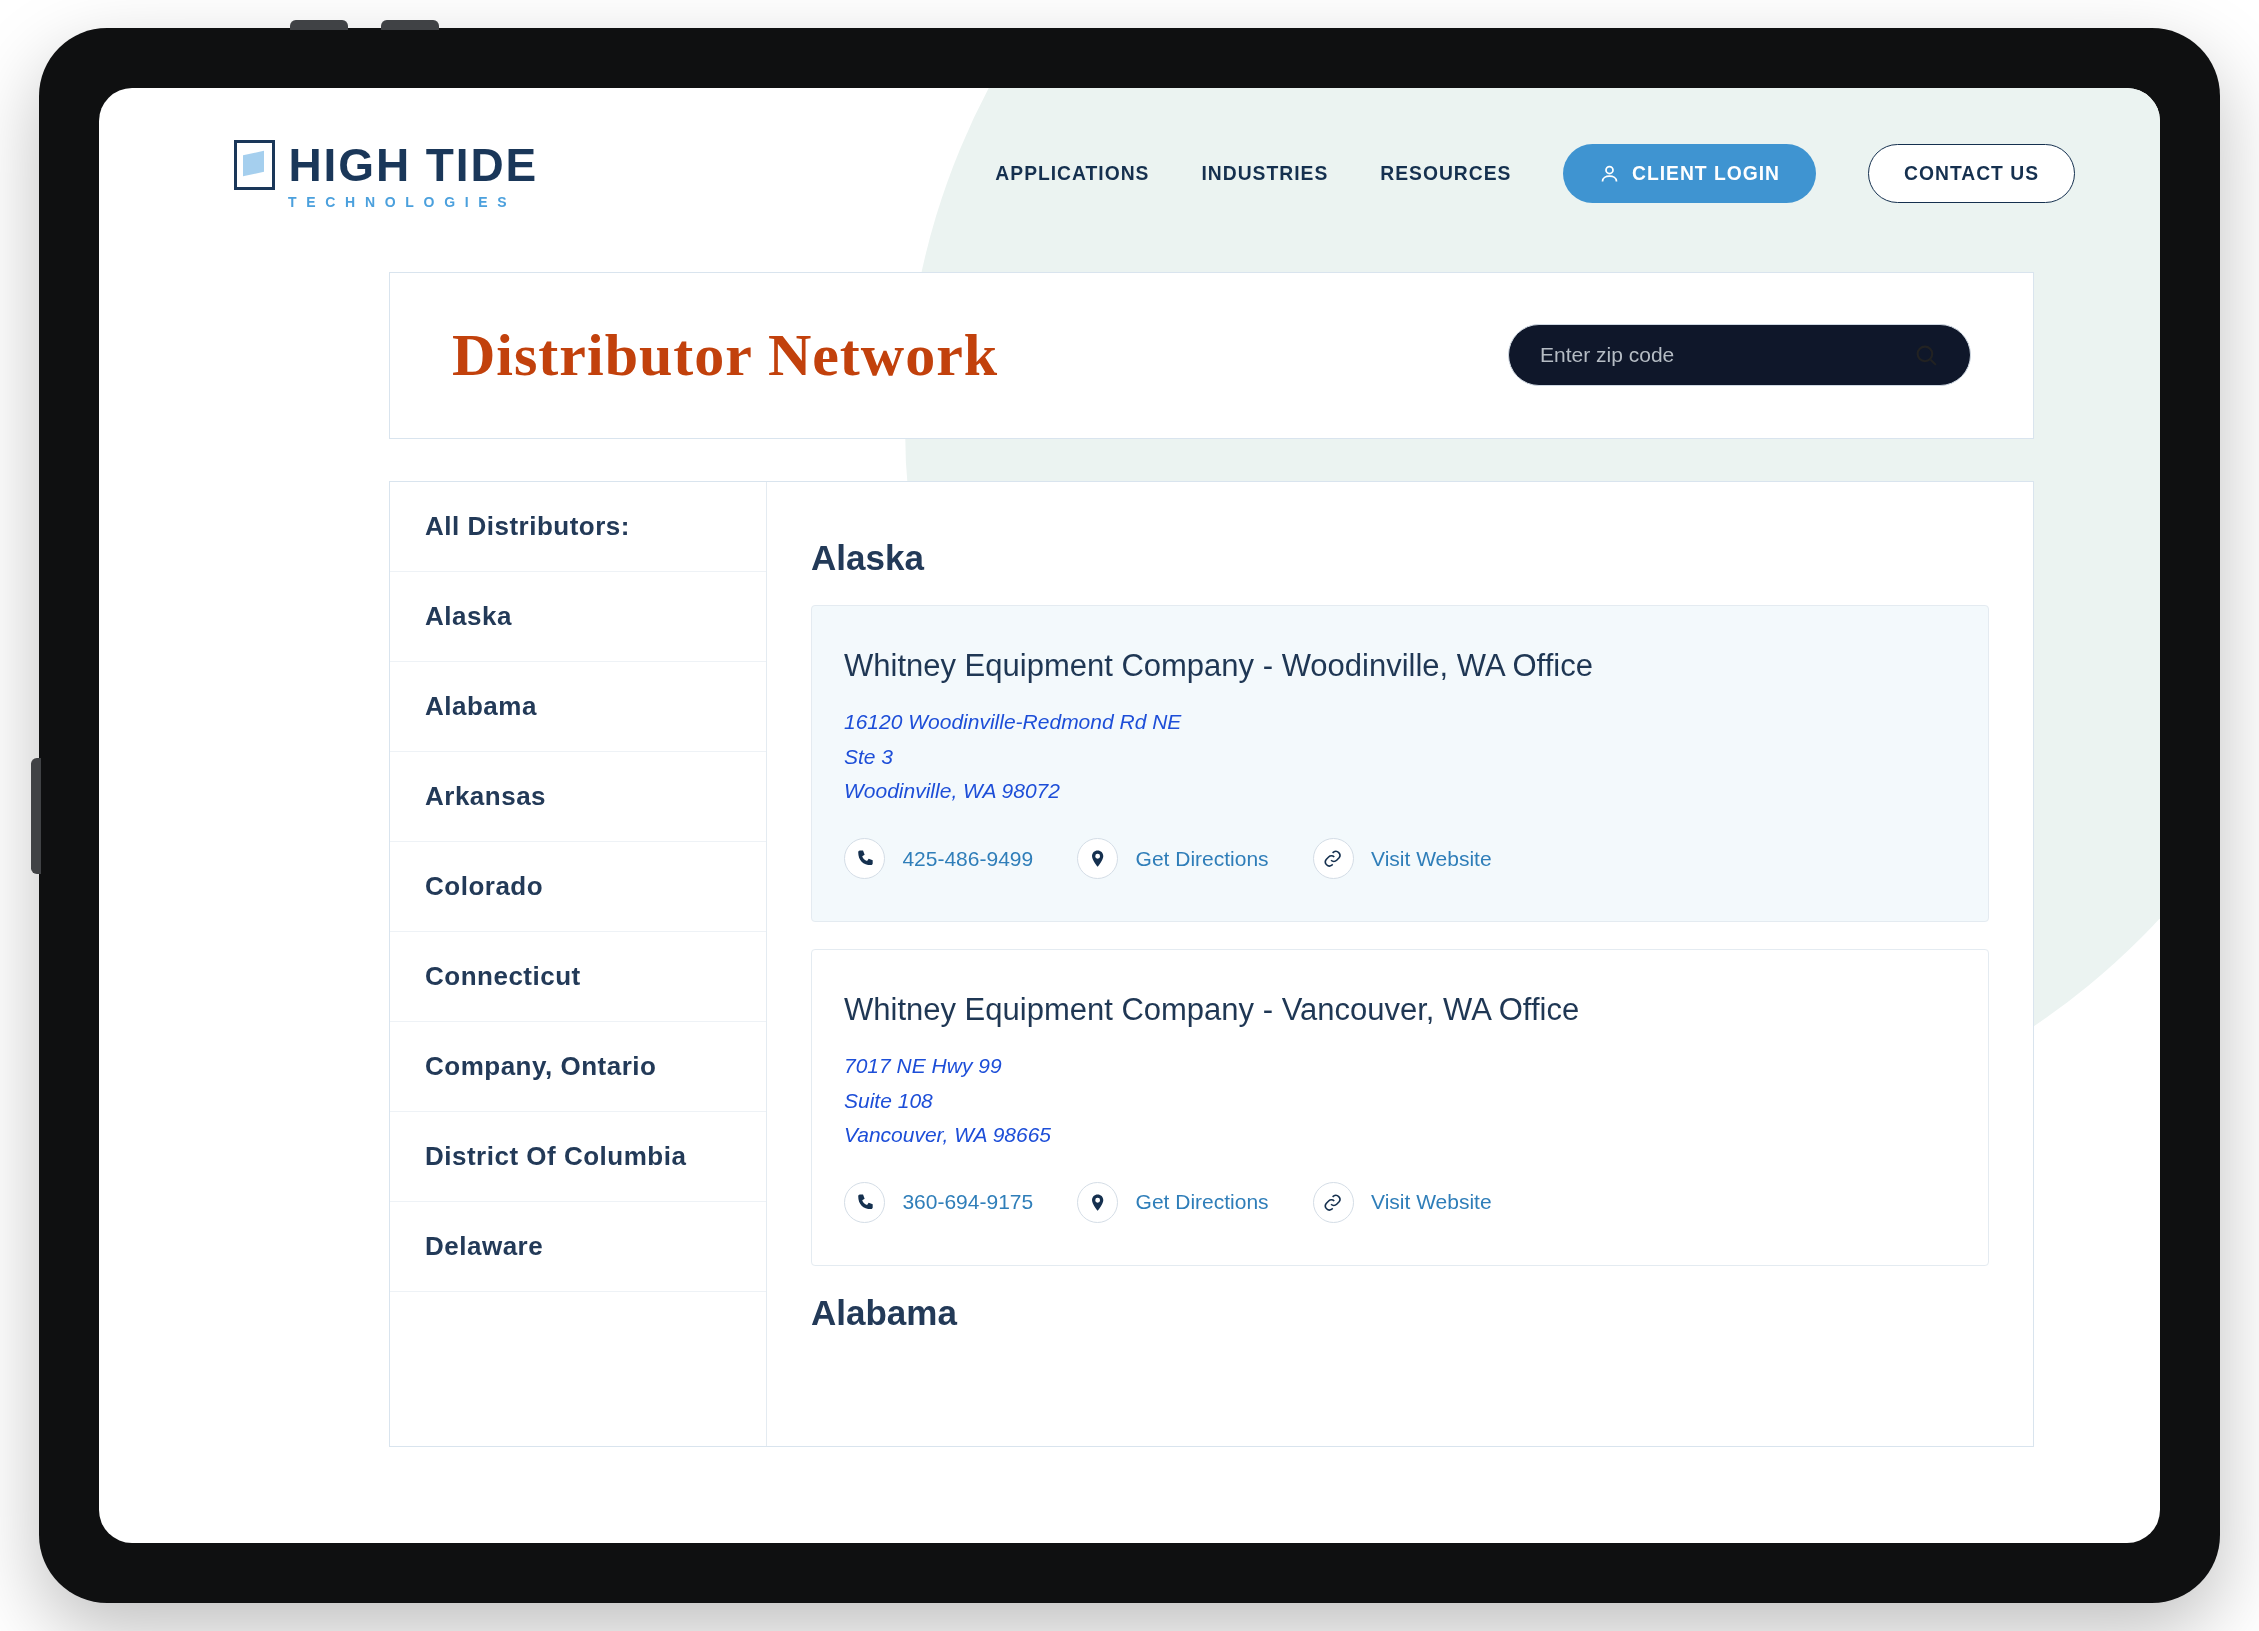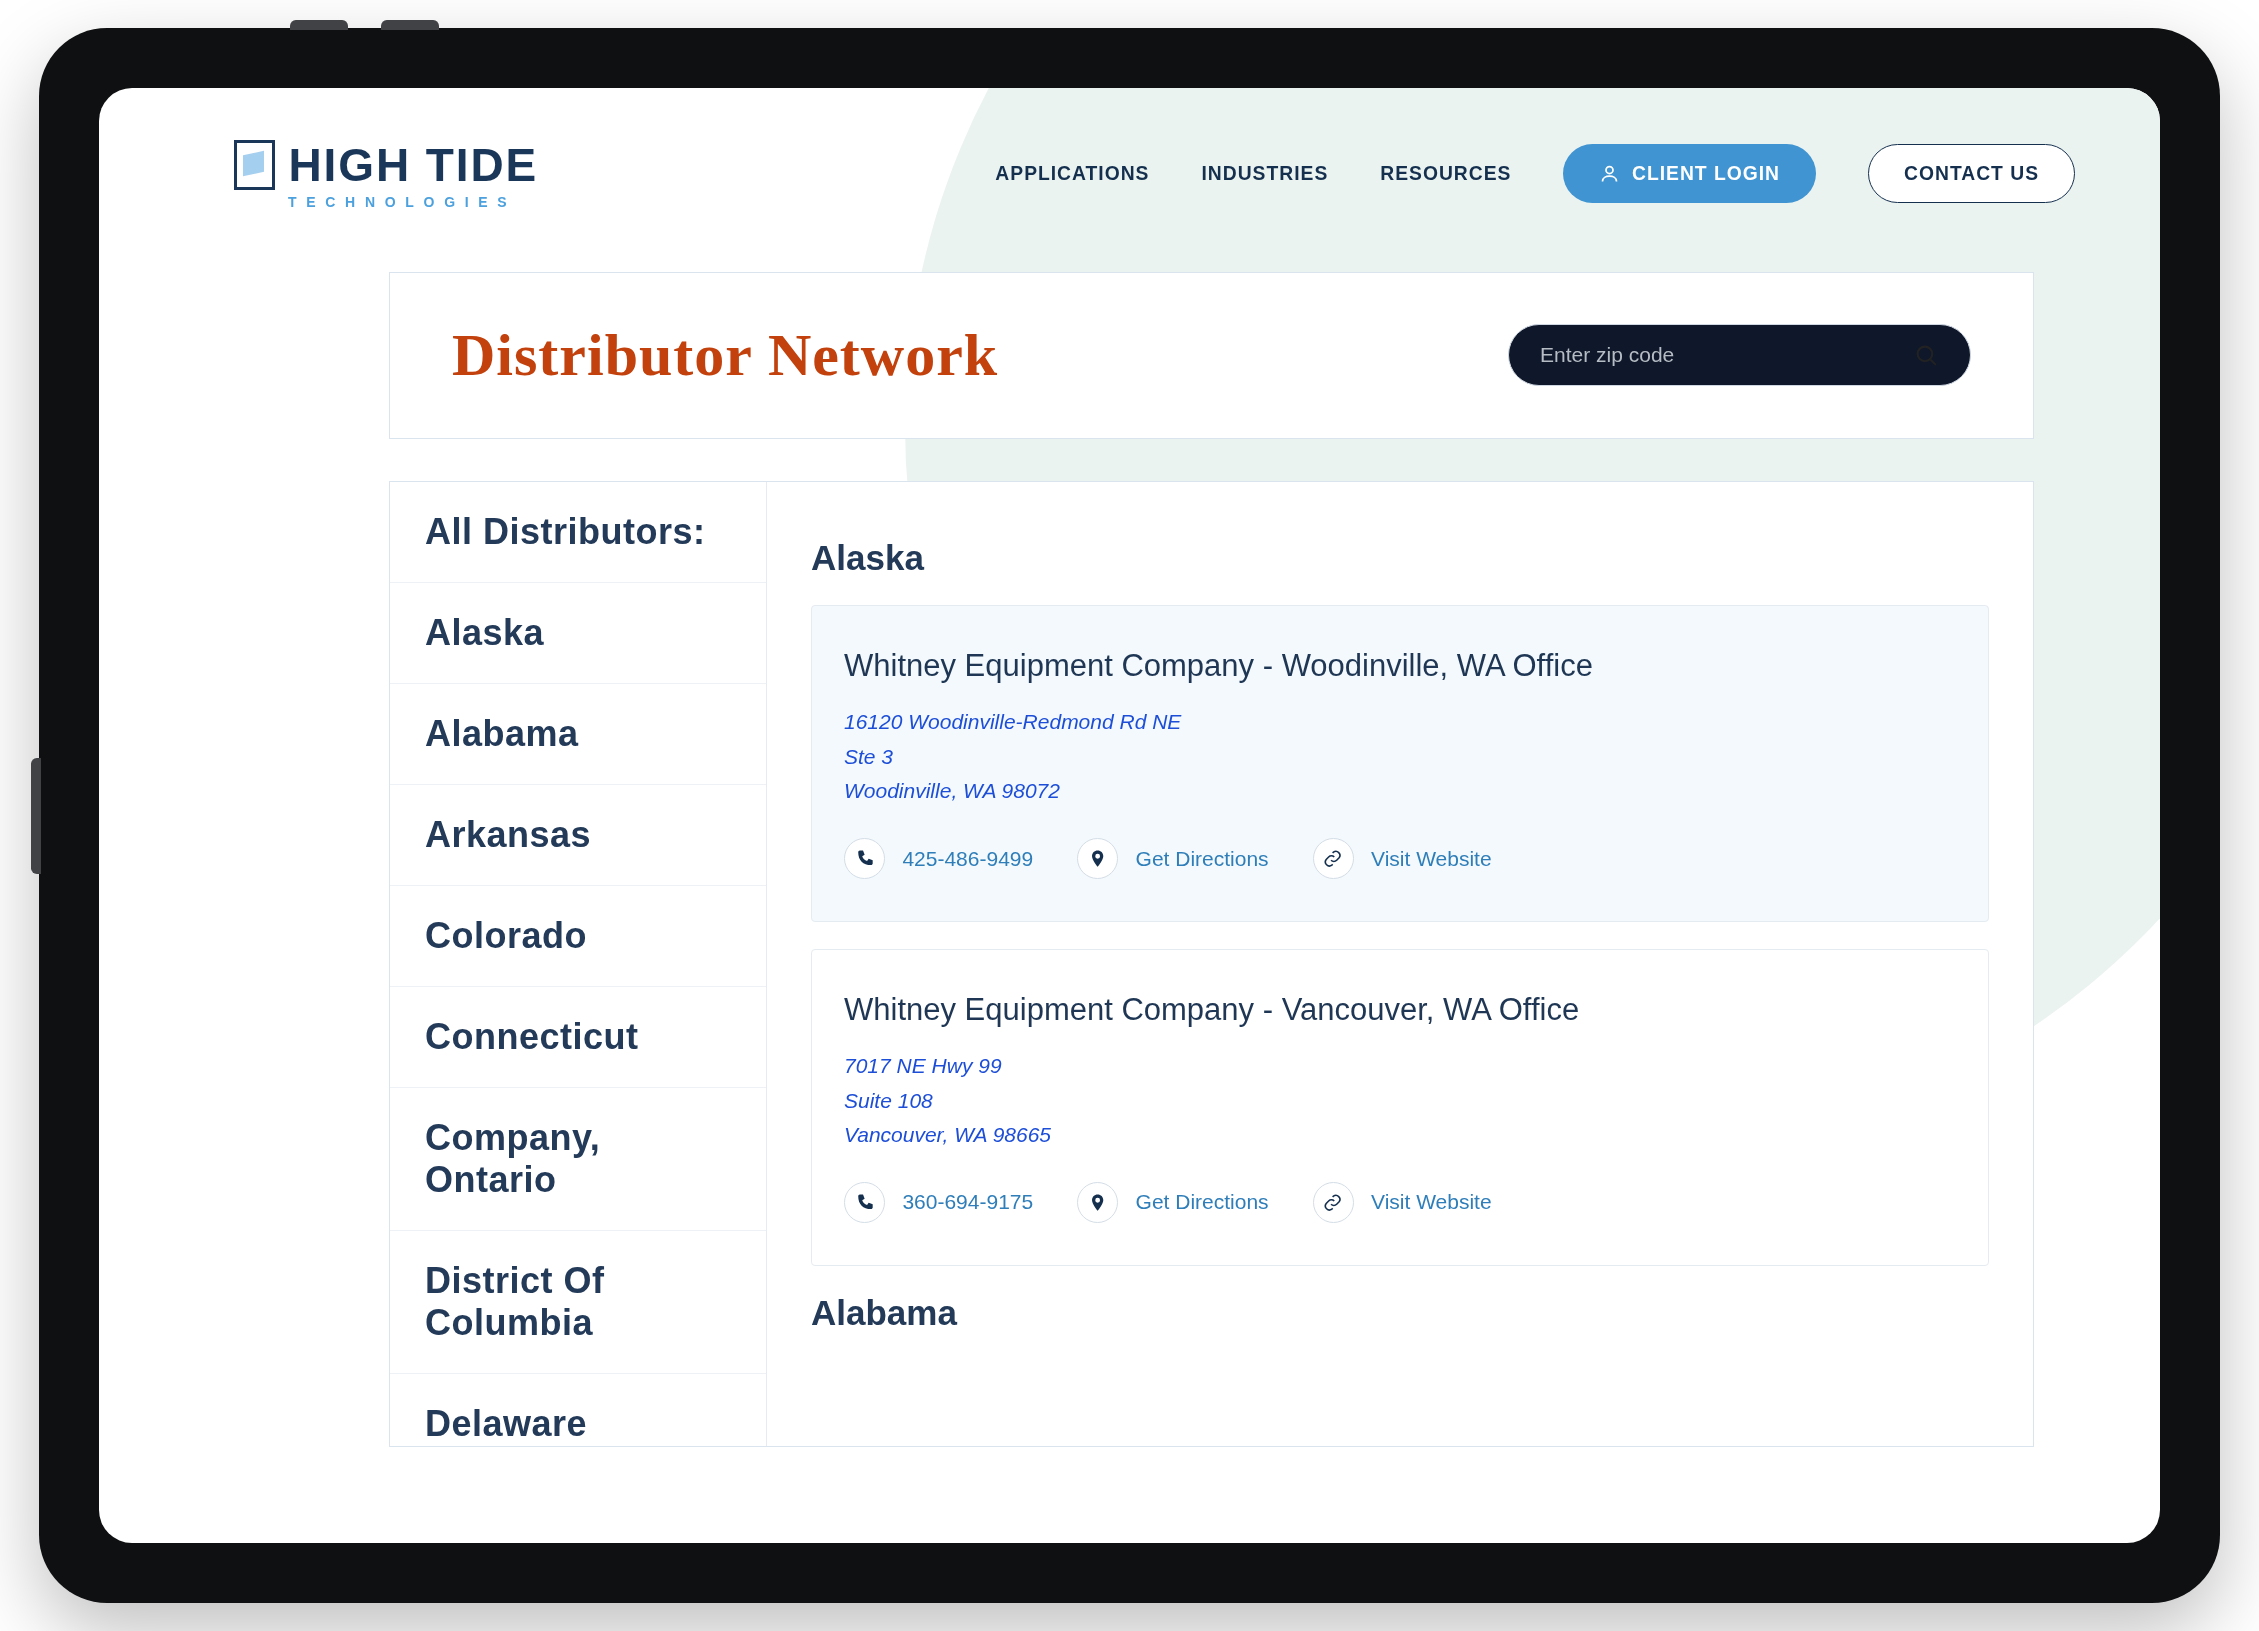--- a/index.html
+++ b/index.html
@@ -123,21 +123,21 @@
     display:flex; height:966px; overflow:hidden;
   }
   
   .sidebar{
     width:377px; border-right:1px solid #e4ebf1;
     overflow-y:auto;
   }
   .sidebar-item{
     padding:29px 35px;
     border-bottom:1px solid #eef2f6;
-    font-size:36px; font-weight:600; color:#233a58;
+    font-size:26px; font-weight:600; color:#233a58;
     cursor:pointer;
     font-family: "Arial Narrow", Arial, sans-serif;
     letter-spacing:0.5px;
   }
   
   .results{
     flex:1; padding:37px 44px; overflow:hidden;
   }
   .state-heading{
     font-size:35px; font-weight:700; color:#233a58;

